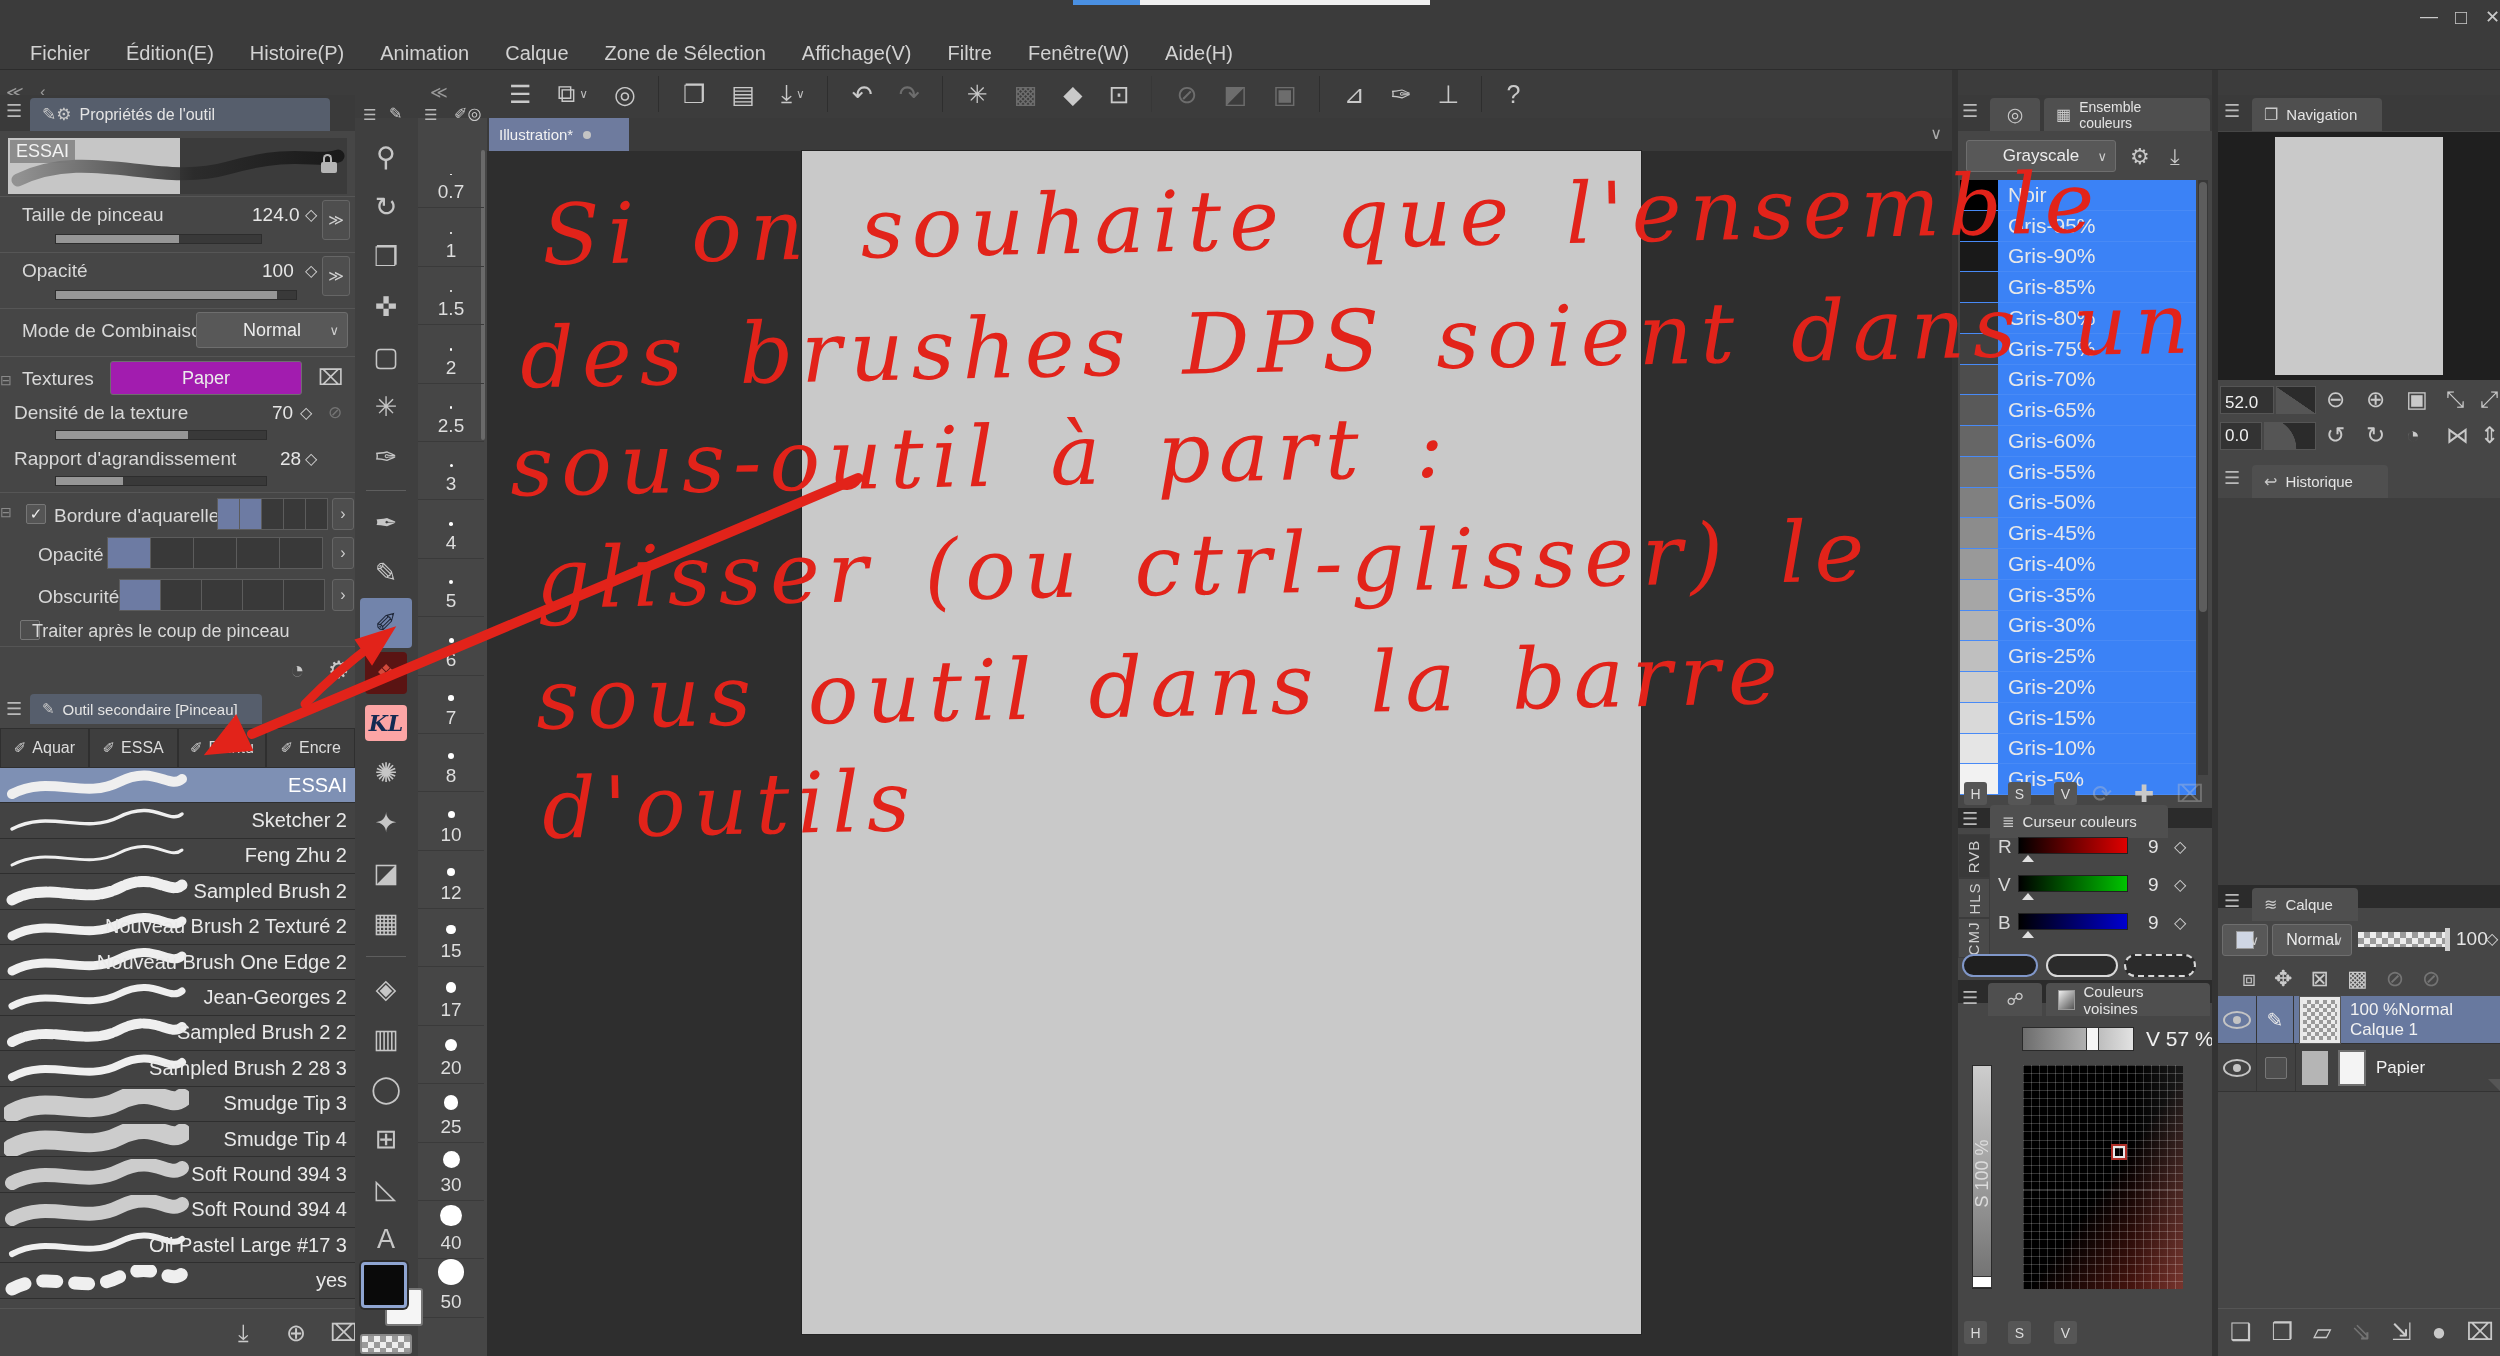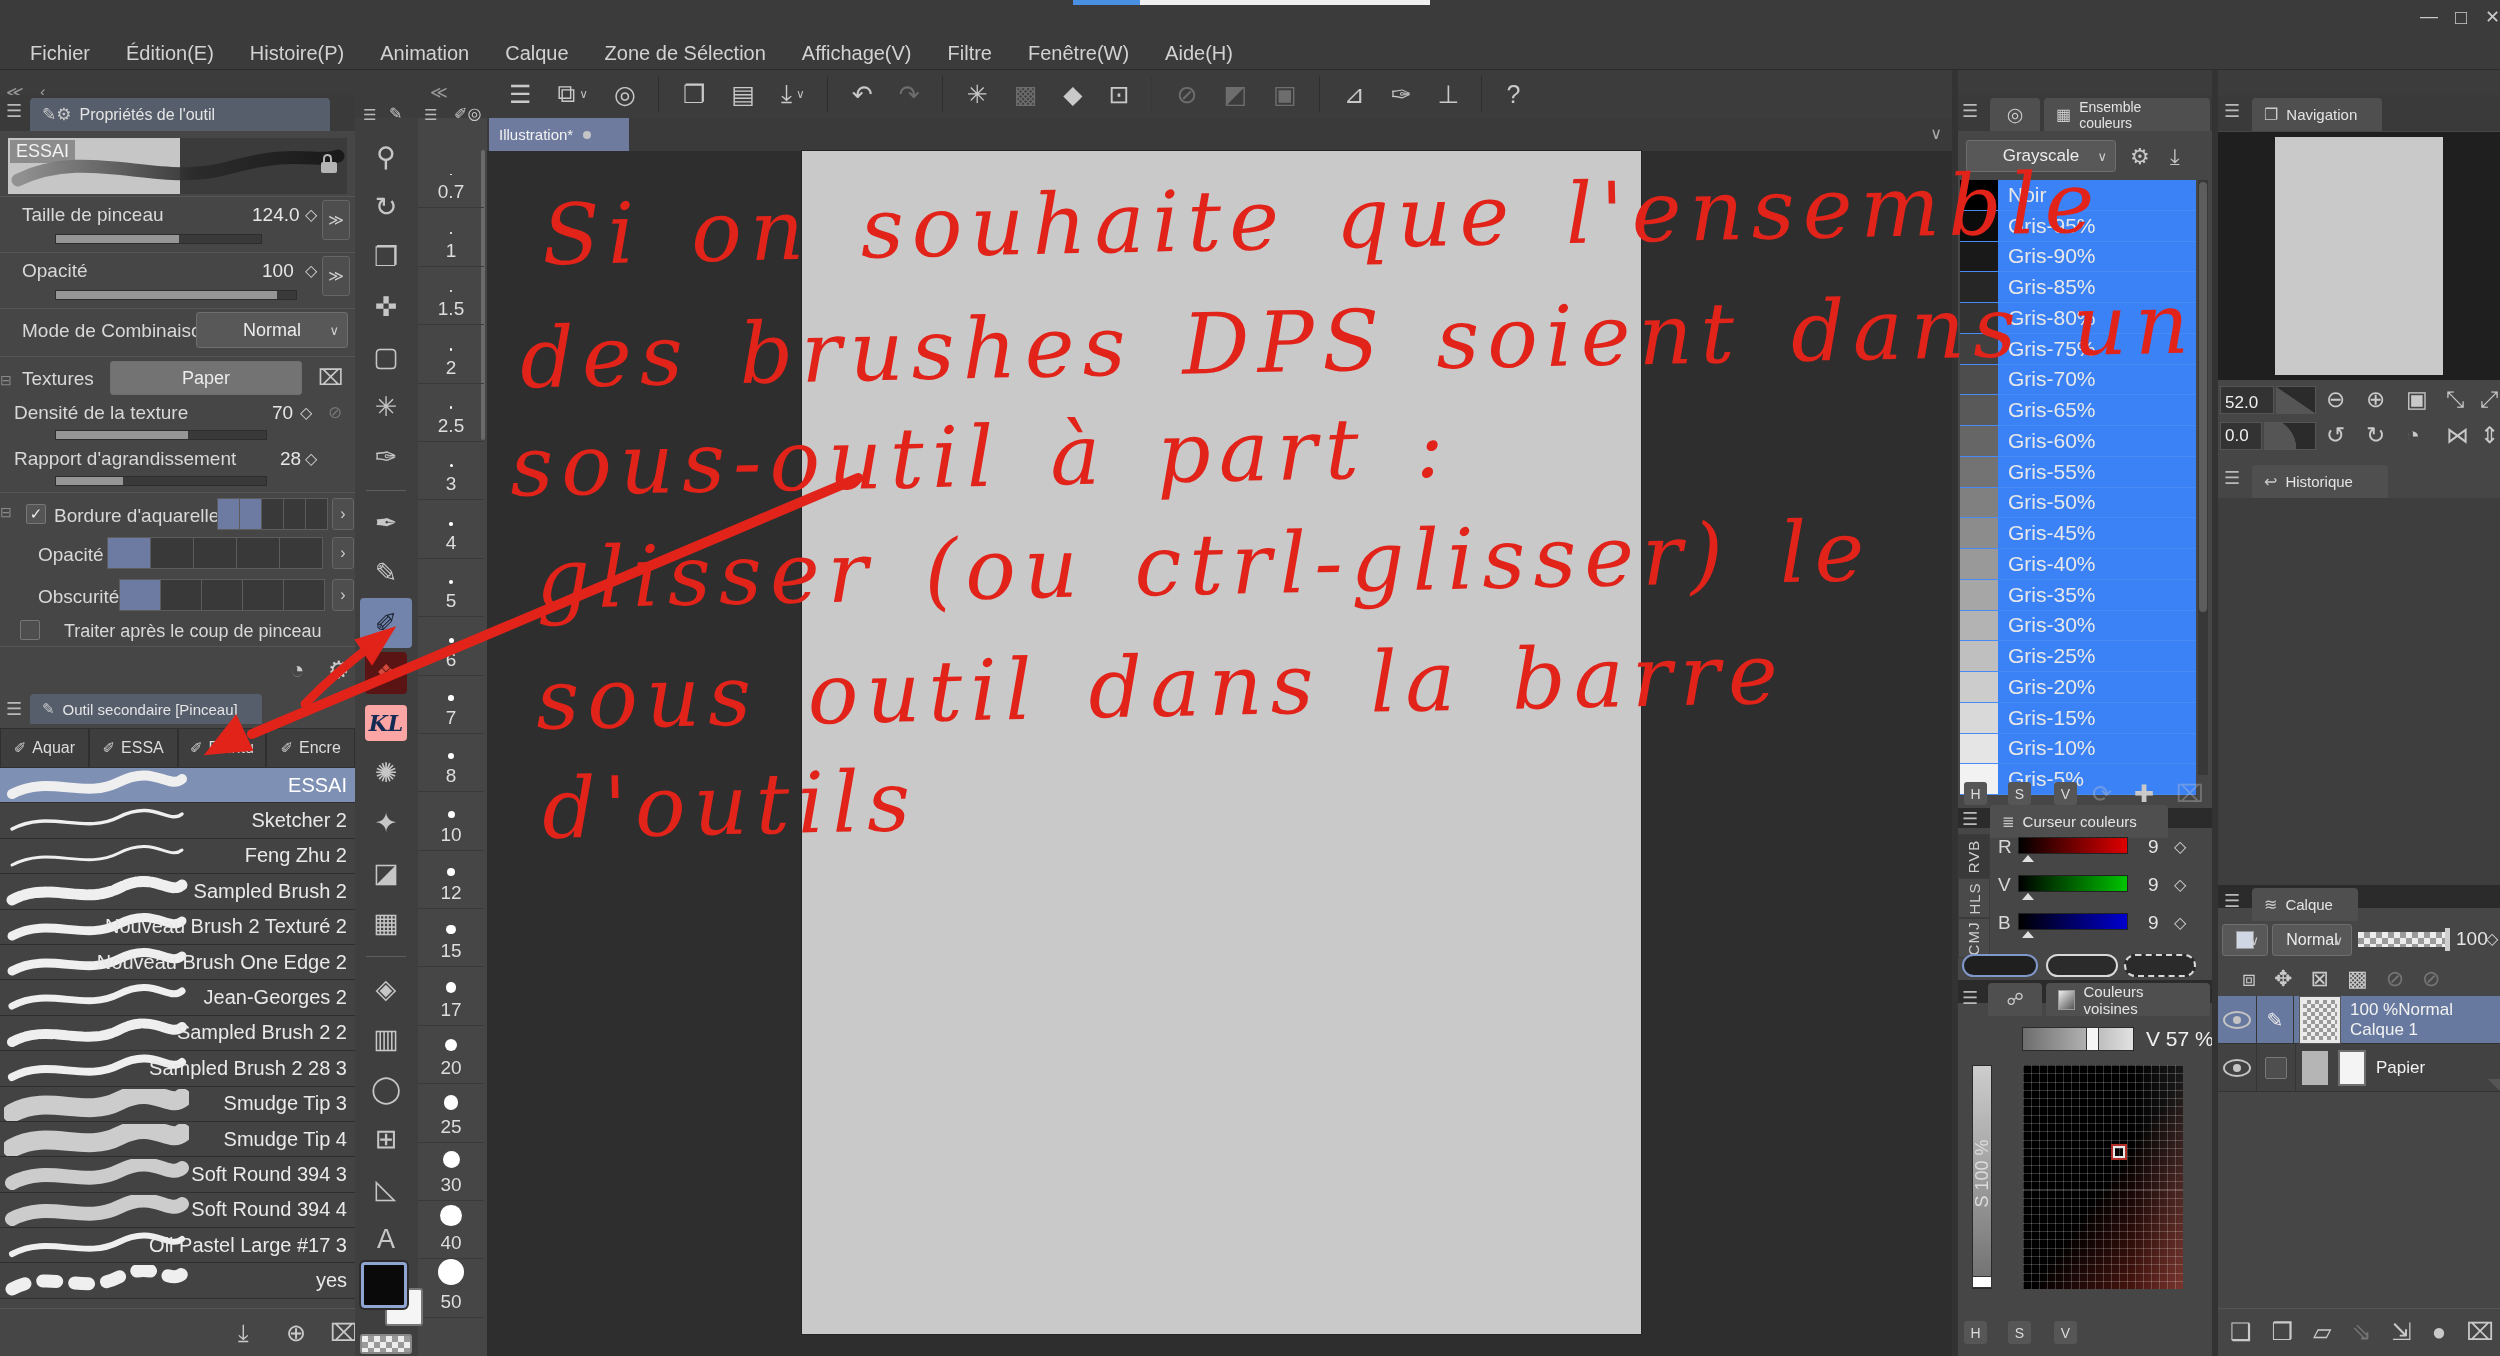--- a/index.html
+++ b/index.html
@@ -282,21 +282,21 @@
 
   <div class="abs" style="left:0;top:190px;width:355px;height:1px;background:#565656;"></div>
   <span class="lbl abs" style="left:22px;top:202px;">Mode de Combinaison</span>
   <div class="dd" style="left:196px;top:194px;width:152px;height:36px;">
     <span>Normal</span>
     <span class="chev">∨</span>
   </div>
 
   <div class="abs" style="left:0;top:238px;width:355px;height:1px;background:#565656;"></div>
   <span class="lbl abs" style="left:22px;top:250px;">Textures</span>
-  <div class="dd" style="left:110px;top:243px;width:192px;height:34px;background:#737373;">
+  <div class="dd" style="left:110px;top:243px;width:192px;height:34px;background:#a21caf;">
     <span>Paper</span>
   </div>
   <span class="abs icn" style="left:318px;top:247px;font-size:22px;">⌧</span>
 
   <span class="abs icn" style="left:0px;top:254px;font-size:14px;color:#8a8a8a;">⊟</span>
   <span class="lbl abs" style="left:14px;top:284px;">Densité de la texture</span>
   <span class="val abs" style="left:272px;top:284px;">70</span>
   <span class="stepper abs" style="left:300px;top:285px;">◇</span>
   <span class="abs icn dim" style="left:328px;top:284px;font-size:17px;">⊘</span>
   <div class="sld" style="left:55px;top:312px;width:210px;">
@@ -339,21 +339,21 @@
   <div class="segb" style="left:120px;top:461px;">
     <span class="f" style="width:42px;"></span>
       <span style="width:42px;"></span>
       <span style="width:42px;"></span>
       <span style="width:42px;"></span>
       <span style="width:42px;"></span>
   </div>
   <div class="btnbox" style="left:332px;top:461px;width:22px;height:32px;">›</div>
 
   <span class="chk" style="left:20px;top:502px;background:#4e4e4e;"></span>
-  <span class="lbl abs" style="left:64px;top:503px;font-size:18px;">Traiter après le coup de pinceau</span>
+  <span class="lbl abs" style="left:32px;top:503px;font-size:18px;">Traiter après le coup de pinceau</span>
 
   <div class="abs" style="left:0;top:528px;width:355px;height:44px;border-top:1px solid #555;"></div>
   <span class="abs icn" style="left:290px;top:538px;font-size:24px;">◔</span>
   <span class="abs icn" style="left:328px;top:538px;font-size:24px;">⚙</span>
 </div>
 
 <div class="panel" style="left:0;top:690px;width:355px;height:666px;">
   <span class="hamb abs" style="left:6px;top:8px;">☰</span>
   <div class="tab" style="left:30px;top:4px;width:232px;height:30px;font-size:15px;">
     <span class="icn" style="font-size:15px;">✎</span>

